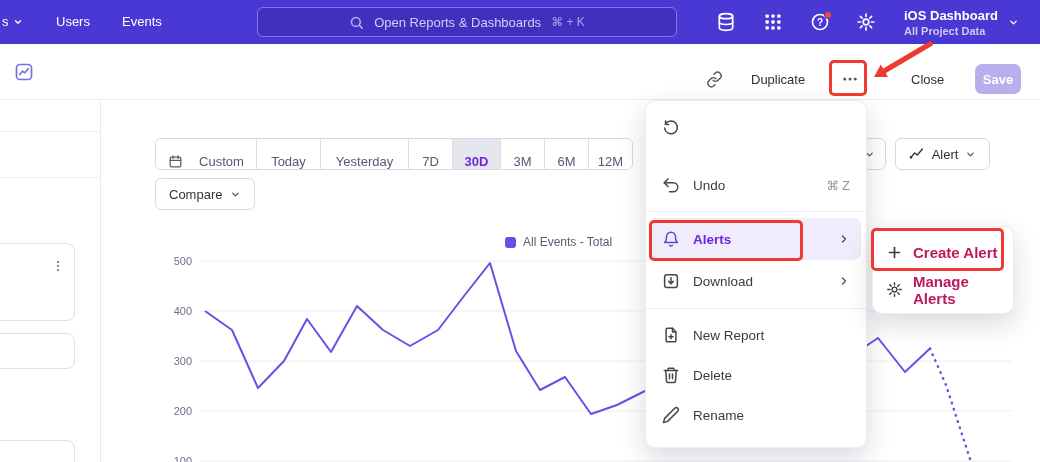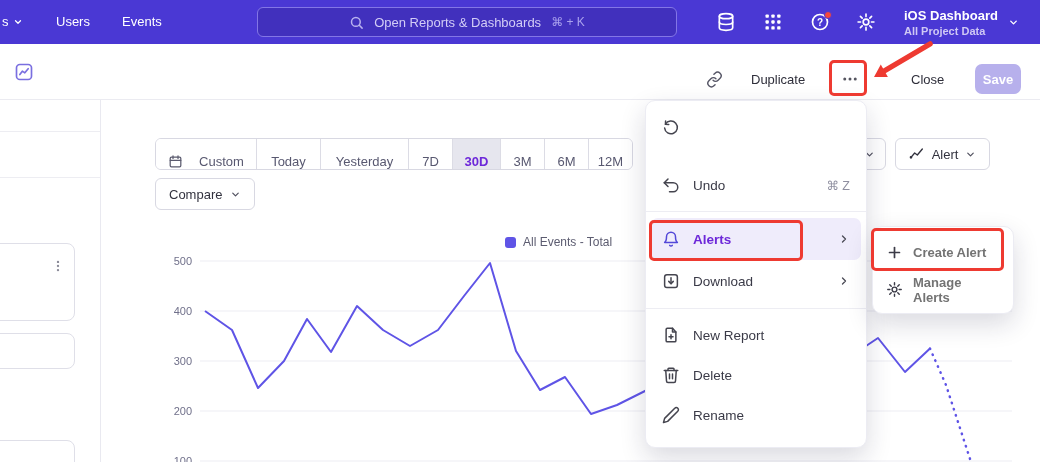--- a/index.html
+++ b/index.html
@@ -56,21 +56,21 @@
   .menu-row.tall { height:54px; align-items:flex-start; padding-top:5px; }
   .rsub { font-size:12px; font-weight:400; color:#8f8fa0; margin-top:4px; }
   .menu-div { height:1px; background:#ededf3; margin:6px 0; }
   .menu-row.hl { background:#efecfb; margin:0 5px; padding:0 11px; border-radius:7px; height:42px; color:#6d28d9; font-weight:600; }
   .menu-row.hl .mic { color:#5348d8; }
   .menu-shortcut { margin-left:auto; font-size:12.5px; font-weight:400; color:#8f8fa0; }
   .menu-chev { margin-left:auto; color:#4a4a55; }
 
   
   .submenu { position:absolute; left:872px; top:226px; width:142px; height:88px; background:#fff; border:1px solid #ececf3; border-radius:10px; box-shadow:0 10px 26px rgba(25,25,60,.16); padding:7px 0; z-index:6; }
-  .sub-row { display:flex; align-items:center; gap:10px; padding:0 13px; height:37px; font-size:13px; font-weight:600; color:#737373; cursor:pointer; }
+  .sub-row { display:flex; align-items:center; gap:10px; padding:0 13px; height:37px; font-size:15px; font-weight:600; color:#be185d; cursor:pointer; }
   .sub-row .mic { color:#3c3c48; flex:none; }
 
   
   .ann { position:absolute; border:3px solid #ee3a31; border-radius:5px; z-index:10; pointer-events:none; }
   #ann-arrow { position:absolute; left:858px; top:36px; z-index:10; pointer-events:none; }
 </style>
 </head>
 <body>
 
 <div class="page">

